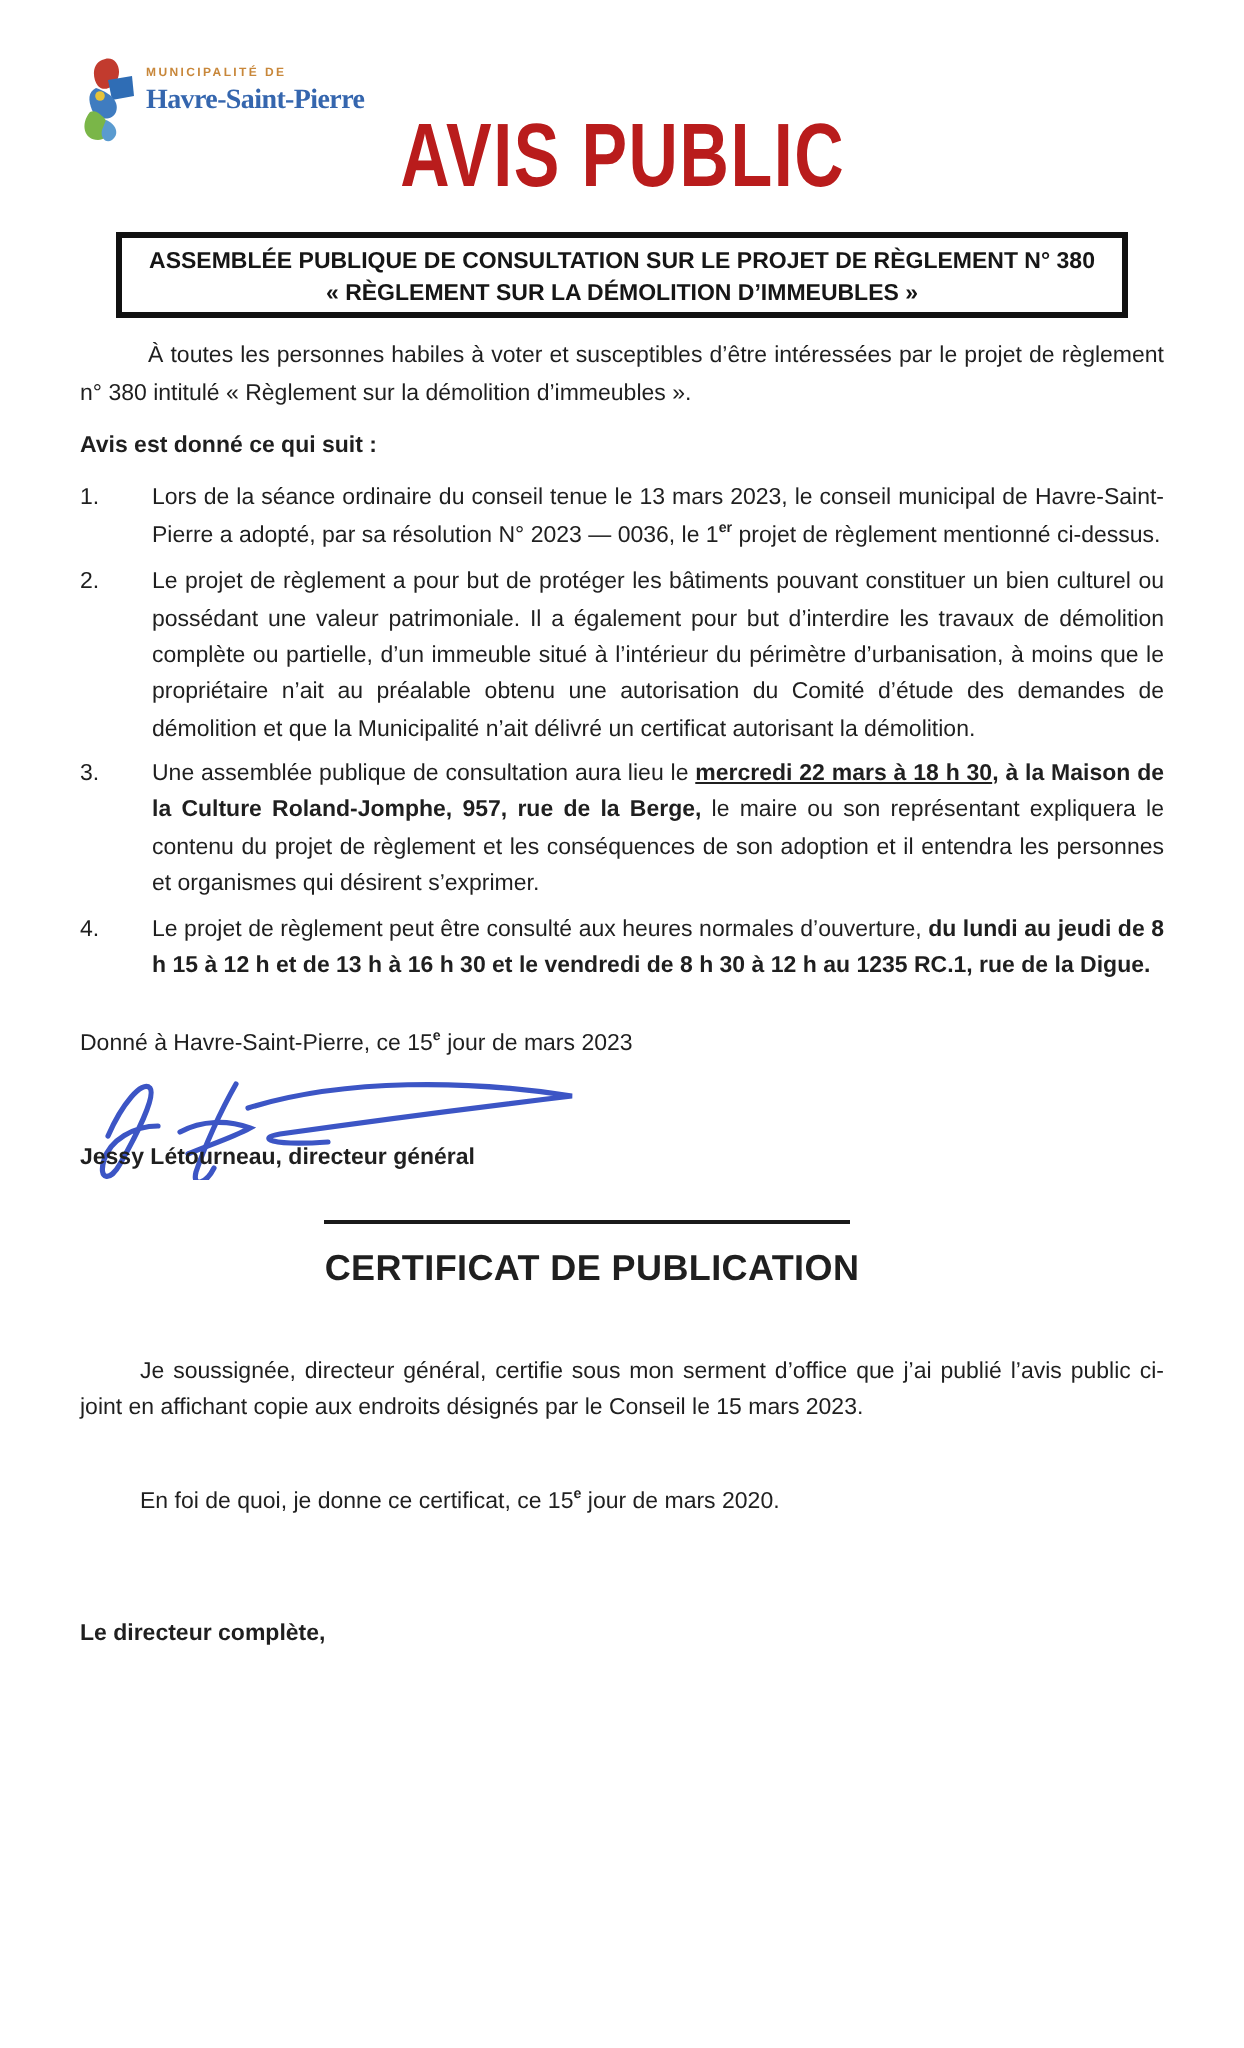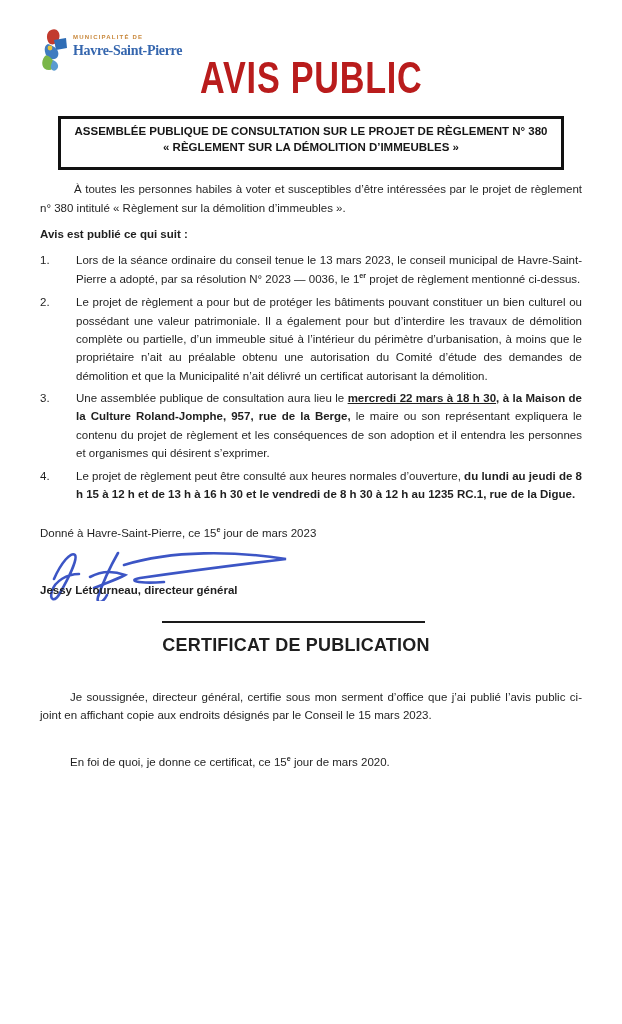--- a/index.html
+++ b/index.html
@@ -36,21 +36,21 @@
   .doc-title span {
     display:inline-block;
     font-size:45px; font-weight:800; letter-spacing:1px;
     transform:scaleX(0.76); transform-origin:center;
   }
   
   .content { position:absolute; top:116px; left:40px; width:542px; font-size:11.5px; line-height:1.6; }
   .notice-box {
     margin:0 18px;
     border:3px solid #111;
-    padding:4px 10px 12px;
+    padding:4px 10px 1px;
     text-align:center; font-weight:bold; font-size:11.5px; line-height:1.4;
     color:#161616;
   }
   .intro { margin-top:10px; text-align:justify; text-indent:34px; }
   .avis-label { margin-top:8px; font-weight:bold; }
   .item { display:flex; }
   .item.i1 { margin-top:8px; }
   .item.i2 { margin-top:5px; }
   .item.i3 { margin-top:4px; }
   .item.i4 { margin-top:4px; }
@@ -102,21 +102,21 @@
 
   <div class="content">
 
     <div class="notice-box">
       <div>ASSEMBLÉE PUBLIQUE DE CONSULTATION SUR LE PROJET DE RÈGLEMENT N° 380</div>
       <div>« RÈGLEMENT SUR LA DÉMOLITION D’IMMEUBLES »</div>
     </div>
 
     <p class="intro">À toutes les personnes habiles à voter et susceptibles d’être intéressées par le projet de règlement n° 380 intitulé « Règlement sur la démolition d’immeubles ».</p>
 
-    <p class="avis-label">Avis est publié ce qui suit :</p>
+    <p class="avis-label">Avis est donné ce qui suit :</p>
 
     <div class="item i1">
       <span class="item-num">1.</span>
       <span class="item-text"><span>Lors de la séance ordinaire du conseil tenue le 13 mars 2023, le conseil municipal de Havre-Saint-Pierre a adopté, par sa résolution N° 2023 — 0036, le 1</span><sup>er</sup><span> projet de règlement mentionné ci-dessus.</span></span>
     </div>
     <div class="item i2">
       <span class="item-num">2.</span>
       <span class="item-text"><span>Le projet de règlement a pour but de protéger les bâtiments pouvant constituer un bien culturel ou possédant une valeur patrimoniale. Il a également pour but d’interdire les travaux de démolition complète ou partielle, d’un immeuble situé à l’intérieur du périmètre d’urbanisation, à moins que le propriétaire n’ait au préalable obtenu une autorisation du Comité d’étude des demandes de démolition et que la Municipalité n’ait délivré un certificat autorisant la démolition.</span></span>
     </div>
     <div class="item i3">

